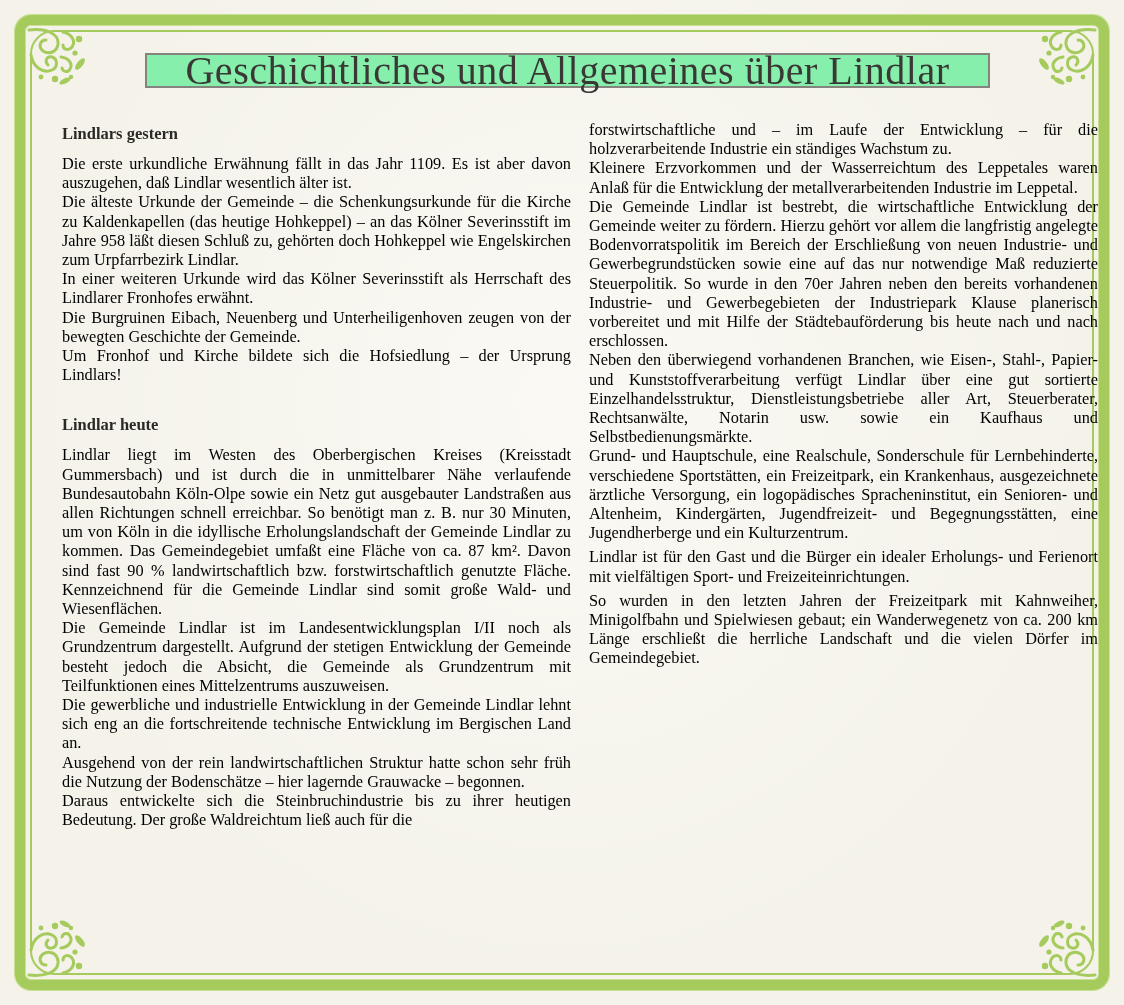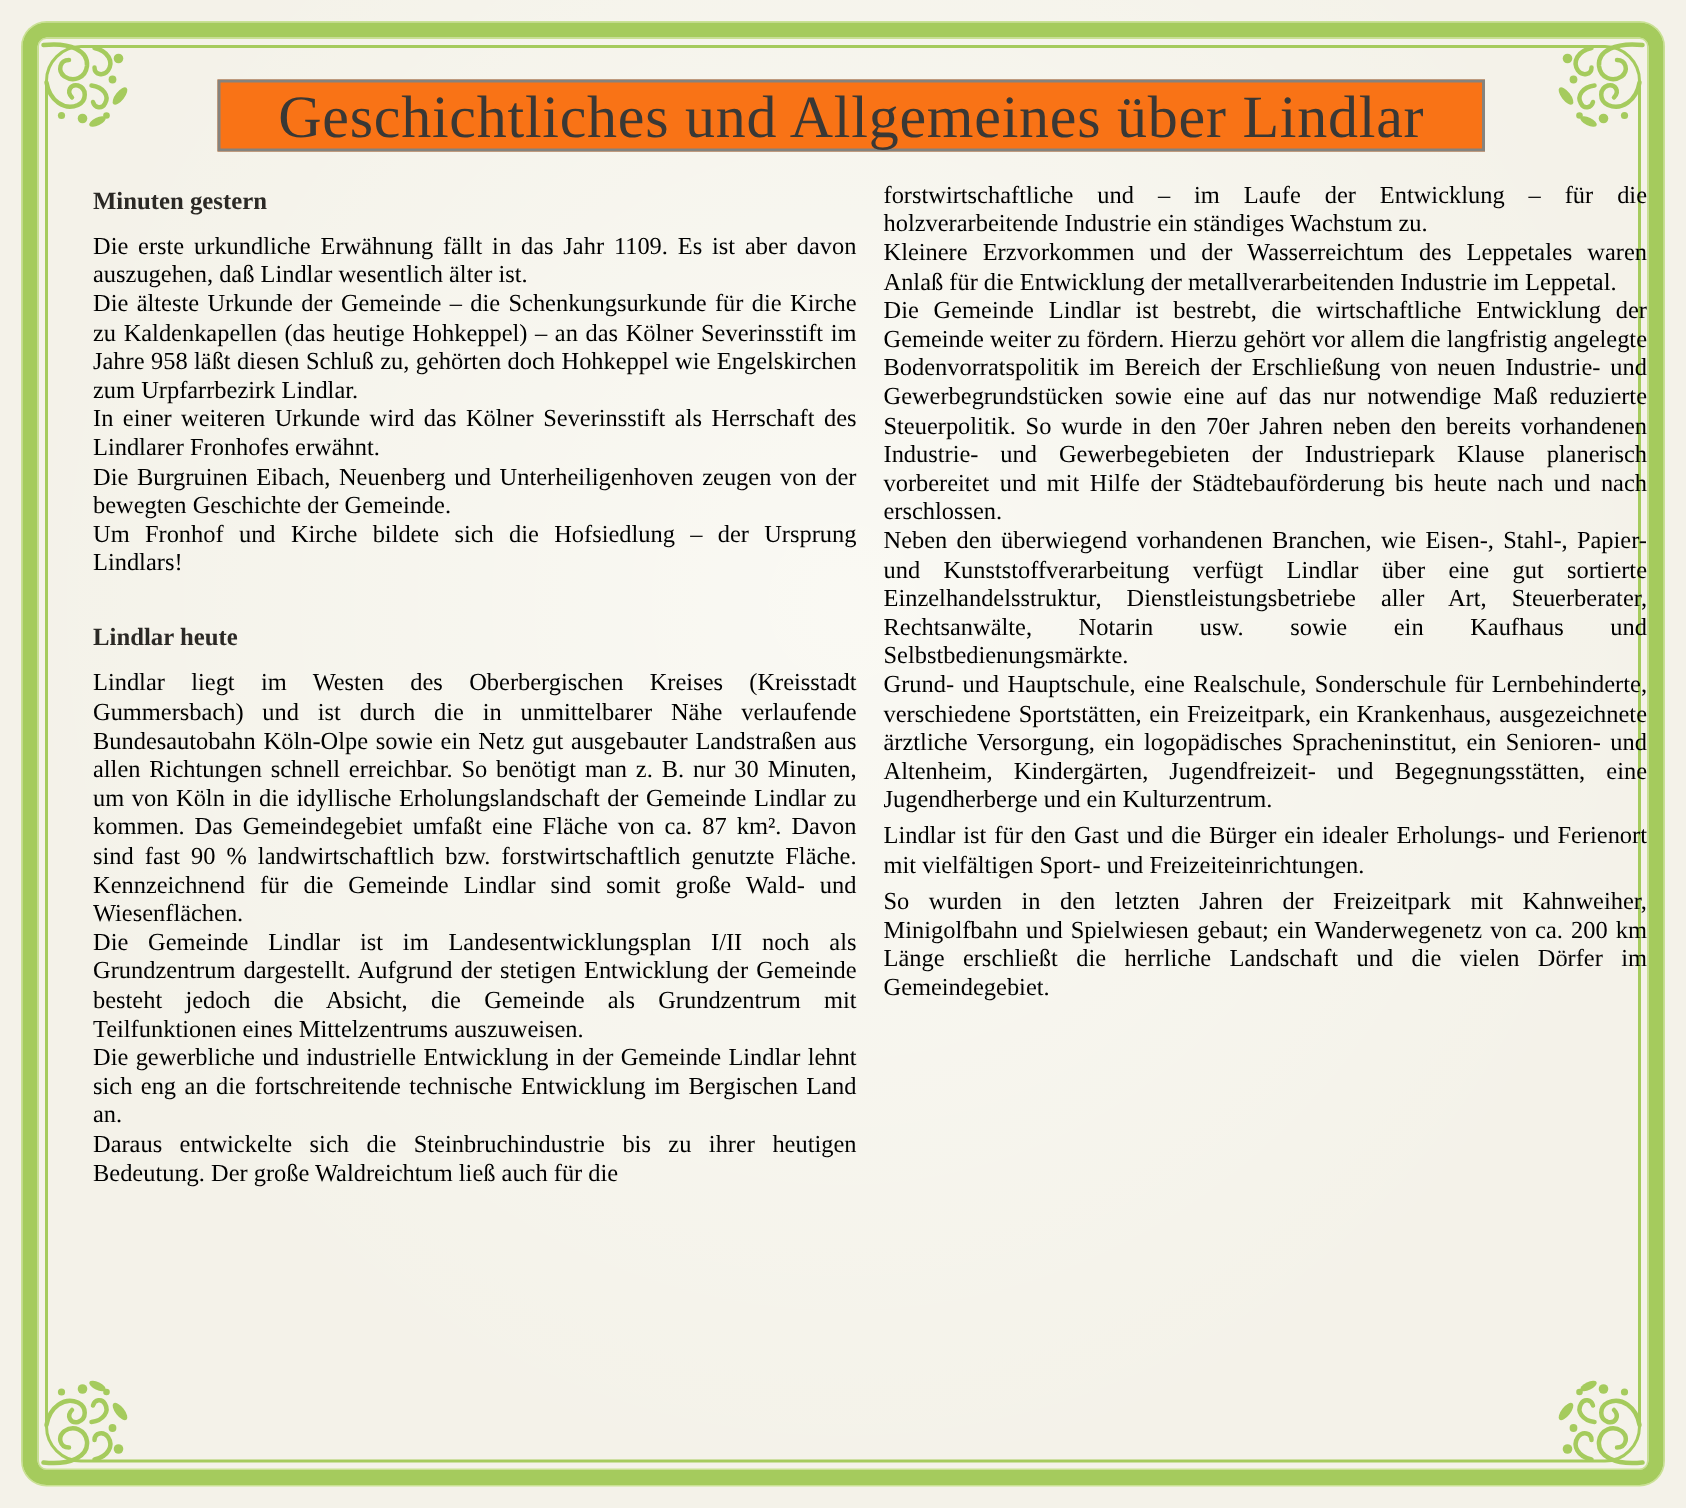--- a/index.html
+++ b/index.html
@@ -25,22 +25,22 @@
     border:2px solid #a5cb5d;
     border-radius:24px;
   }
   .ornament{position:absolute;width:64px;height:64px;}
   .ornament.tl{left:27px;top:27px;}
   .ornament.tr{right:27px;top:27px;transform:scaleX(-1);}
   .ornament.bl{left:27px;bottom:27px;transform:scaleY(-1);}
   .ornament.br{right:27px;bottom:27px;transform:rotate(180deg);}
   
   .title-box{
-    position:absolute;left:145px;top:53px;width:845px;height:48px;
-    background:#f97316;border:2px solid #85837e;box-sizing:border-box;
+    position:absolute;left:145px;top:53px;width:845px;height:35px;
+    background:#86efac;border:2px solid #85837e;box-sizing:border-box;
     display:flex;align-items:center;justify-content:center;
   }
   .title-box h1{
     margin:0;font-weight:400;font-size:40px;color:#3a3835;
     letter-spacing:.5px;white-space:nowrap;
   }
   
   .columns{
     position:absolute;left:62px;top:120px;width:1036px;height:856px;
     display:flex;gap:18px;overflow:hidden;
@@ -133,30 +133,31 @@
     <ellipse cx="38" cy="54" rx="2.6" ry="6" transform="rotate(64 38 54)"></ellipse>
   </g>
 </svg>
 
 <div class="title-box">
   <h1>Geschichtliches und Allgemeines über Lindlar</h1>
 </div>
 
 <div class="columns">
   <div class="col">
-    <h2>Minuten gestern</h2>
+    <h2>Lindlars gestern</h2>
     <p>Die erste urkundliche Erwähnung fällt in das Jahr 1109. Es ist aber davon auszugehen, daß Lindlar wesentlich älter ist.</p>
     <p>Die älteste Urkunde der Gemeinde – die Schenkungsurkunde für die Kirche zu Kaldenkapellen (das heutige Hohkeppel) – an das Kölner Severinsstift im Jahre 958 läßt diesen Schluß zu, gehörten doch Hohkeppel wie Engelskirchen zum Urpfarrbezirk Lindlar.</p>
     <p>In einer weiteren Urkunde wird das Kölner Severinsstift als Herrschaft des Lindlarer Fronhofes erwähnt.</p>
     <p>Die Burgruinen Eibach, Neuenberg und Unterheiligenhoven zeugen von der bewegten Geschichte der Gemeinde.</p>
     <p>Um Fronhof und Kirche bildete sich die Hofsiedlung – der Ursprung Lindlars!</p>
     <h2 class="second">Lindlar heute</h2>
     <p>Lindlar liegt im Westen des Oberbergischen Kreises (Kreisstadt Gummersbach) und ist durch die in unmittelbarer Nähe verlaufende Bundesautobahn Köln-Olpe sowie ein Netz gut ausgebauter Landstraßen aus allen Richtungen schnell erreichbar. So benötigt man z. B. nur 30 Minuten, um von Köln in die idyllische Erholungslandschaft der Gemeinde Lindlar zu kommen. Das Gemeindegebiet umfaßt eine Fläche von ca. 87 km². Davon sind fast 90 % landwirtschaftlich bzw. forstwirtschaftlich genutzte Fläche. Kennzeichnend für die Gemeinde Lindlar sind somit große Wald- und Wiesenflächen.</p>
     <p>Die Gemeinde Lindlar ist im Landesentwicklungsplan I/II noch als Grundzentrum dargestellt. Aufgrund der stetigen Entwicklung der Gemeinde besteht jedoch die Absicht, die Gemeinde als Grundzentrum mit Teilfunktionen eines Mittelzentrums auszuweisen.</p>
     <p>Die gewerbliche und industrielle Entwicklung in der Gemeinde Lindlar lehnt sich eng an die fortschreitende technische Entwicklung im Bergischen Land an.</p>
+    <p>Ausgehend von der rein landwirtschaftlichen Struktur hatte schon sehr früh die Nutzung der Bodenschätze – hier lagernde Grauwacke – begonnen.</p>
     <p>Daraus entwickelte sich die Steinbruchindustrie bis zu ihrer heutigen Bedeutung. Der große Waldreichtum ließ auch für die</p>
   </div>
   <div class="col">
     <p>forstwirtschaftliche und – im Laufe der Entwicklung – für die holzverarbeitende Industrie ein ständiges Wachstum zu.</p>
     <p>Kleinere Erzvorkommen und der Wasserreichtum des Leppetales waren Anlaß für die Entwicklung der metallverarbeitenden Industrie im Leppetal.</p>
     <p>Die Gemeinde Lindlar ist bestrebt, die wirtschaftliche Entwicklung der Gemeinde weiter zu fördern. Hierzu gehört vor allem die langfristig angelegte Bodenvorratspolitik im Bereich der Erschließung von neuen Industrie- und Gewerbegrundstücken sowie eine auf das nur notwendige Maß reduzierte Steuerpolitik. So wurde in den 70er Jahren neben den bereits vorhandenen Industrie- und Gewerbegebieten der Industriepark Klause planerisch vorbereitet und mit Hilfe der Städtebauförderung bis heute nach und nach erschlossen.</p>
     <p>Neben den überwiegend vorhandenen Branchen, wie Eisen-, Stahl-, Papier- und Kunststoffverarbeitung verfügt Lindlar über eine gut sortierte Einzelhandelsstruktur, Dienstleistungsbetriebe aller Art, Steuerberater, Rechtsanwälte, Notarin usw. sowie ein Kaufhaus und Selbstbedienungsmärkte.</p>
     <p>Grund- und Hauptschule, eine Realschule, Sonderschule für Lernbehinderte, verschiedene Sportstätten, ein Freizeitpark, ein Krankenhaus, ausgezeichnete ärztliche Versorgung, ein logopädisches Spracheninstitut, ein Senioren- und Altenheim, Kindergärten, Jugendfreizeit- und Begegnungsstätten, eine Jugendherberge und ein Kulturzentrum.</p>
     <p class="gap-before">Lindlar ist für den Gast und die Bürger ein idealer Erholungs- und Ferienort mit vielfältigen Sport- und Freizeiteinrichtungen.</p>
     <p class="gap-before">So wurden in den letzten Jahren der Freizeitpark mit Kahnweiher, Minigolfbahn und Spielwiesen gebaut; ein Wanderwegenetz von ca. 200 km Länge erschließt die herrliche Landschaft und die vielen Dörfer im Gemeindegebiet.</p>

